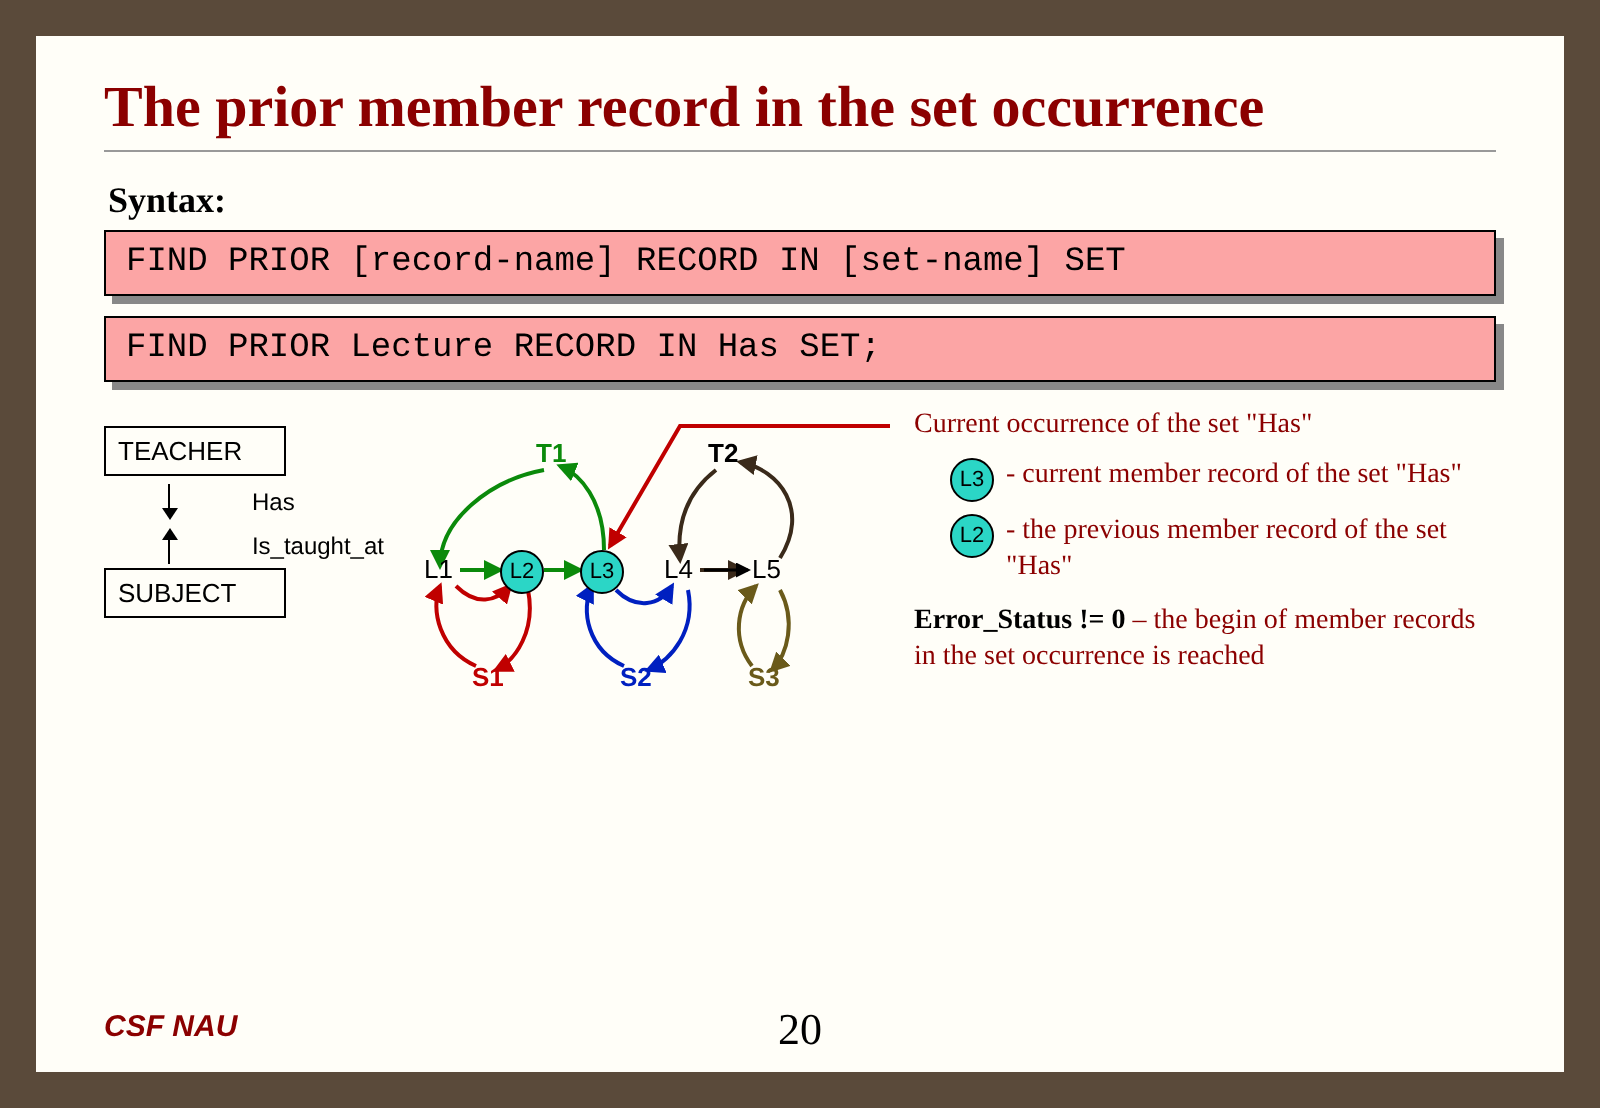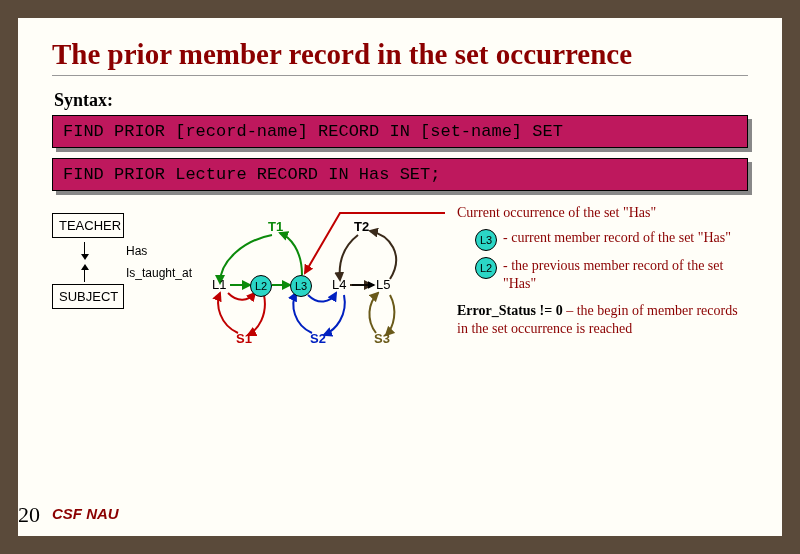--- a/index.html
+++ b/index.html
@@ -47,21 +47,21 @@
     margin-bottom: 10px;
   }
   .codebox-shadow {
     position: absolute;
     top: 4px; left: 4px; right: -4px; bottom: -4px;
     background: #888;
     z-index: 0;
   }
   .codebox {
     position: relative;
-    background: #be185d;
+    background: #fca5a5;
     border: 1.5px solid #000;
     padding: 6px 10px;
     font-family: "Courier New", monospace;
     font-size: 17px;
     z-index: 1;
   }
   .lower {
     position: relative;
     height: 230px;
     margin-top: 14px;
@@ -70,21 +70,21 @@
     position: absolute;
     left: 0; top: 8px;
     width: 140px;
     font-family: Arial, sans-serif;
     font-size: 13px;
   }
   .entity {
     border: 1px solid #000;
     padding: 4px 6px;
     background: #fffef8;
-    width: 72px;
+    width: 91px;
     margin-bottom: 2px;
   }
   .rel-row {
     display: flex;
     align-items: center;
     padding-left: 28px;
     height: 22px;
     font-size: 12px;
     gap: 32px;
   }
@@ -146,20 +146,21 @@
     color: #8b0000;
     font-style: italic;
     font-weight: bold;
     font-family: Arial, sans-serif;
     font-size: 15px;
   }
   .pagenum {
     position: absolute;
     left: 0; right: 0;
     bottom: 8px;
+    text-align: center;
     font-family: "Times New Roman", serif;
     font-size: 22px;
     color: #000;
   }
   
   .dnode {
     position:absolute; width:22px; height:22px; border-radius:50%;
     background:#2bd6c6; border:1px solid #000;
     font-family: Arial, sans-serif; font-size:11px; color:#000;
     display:flex; align-items:center; justify-content:center;

